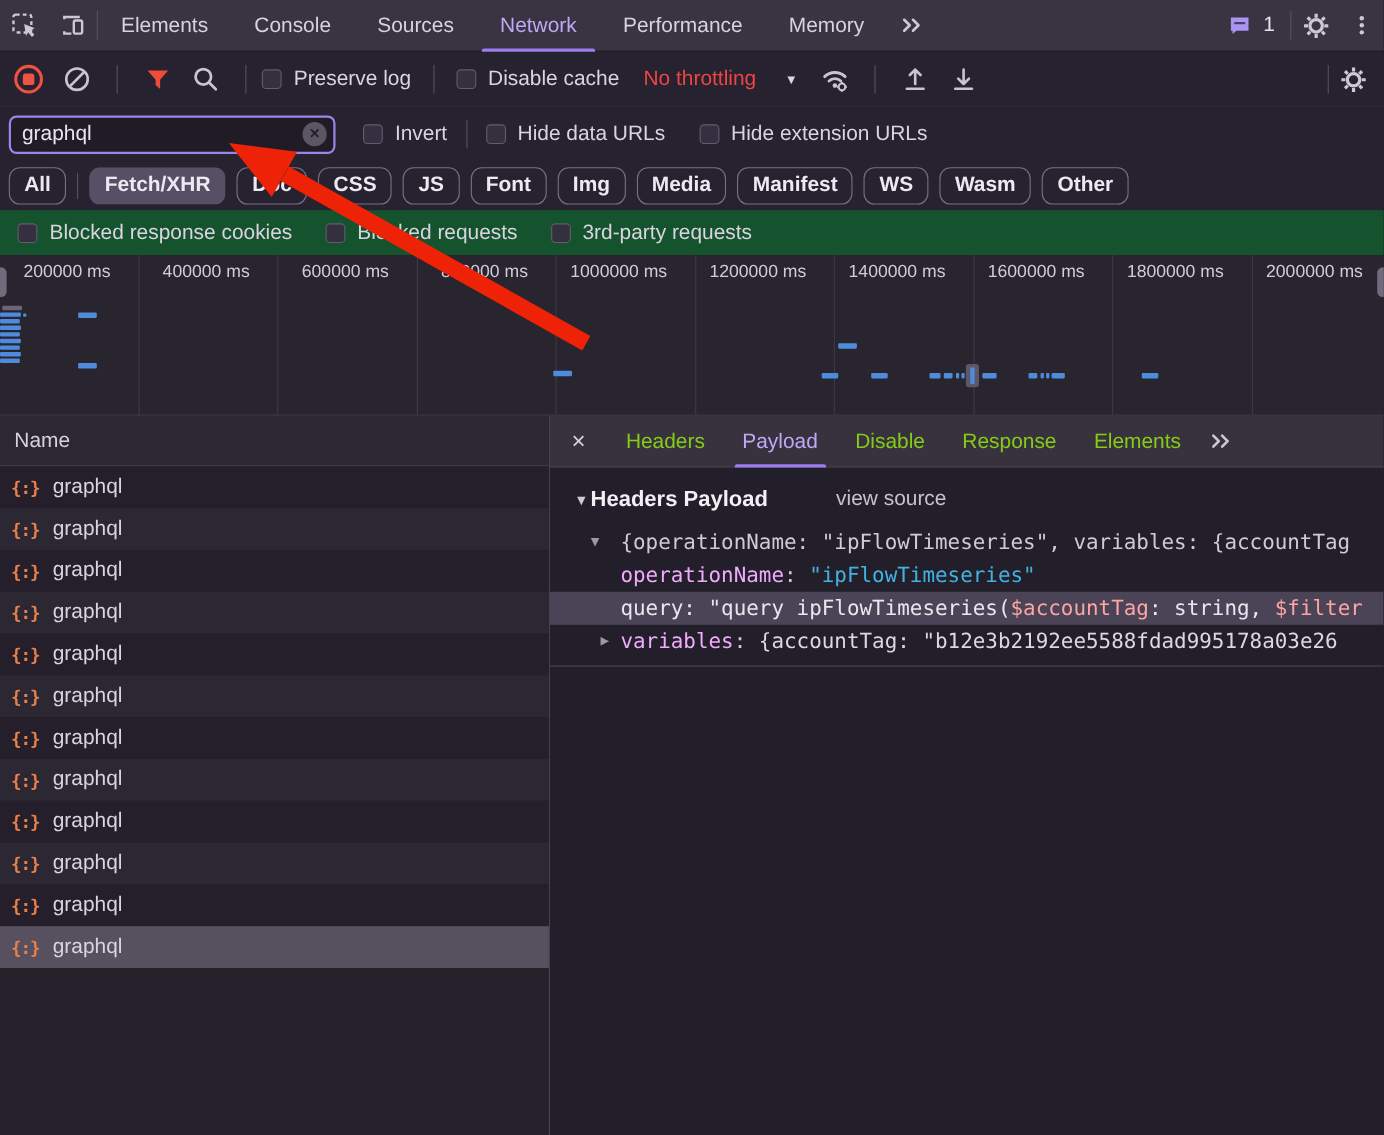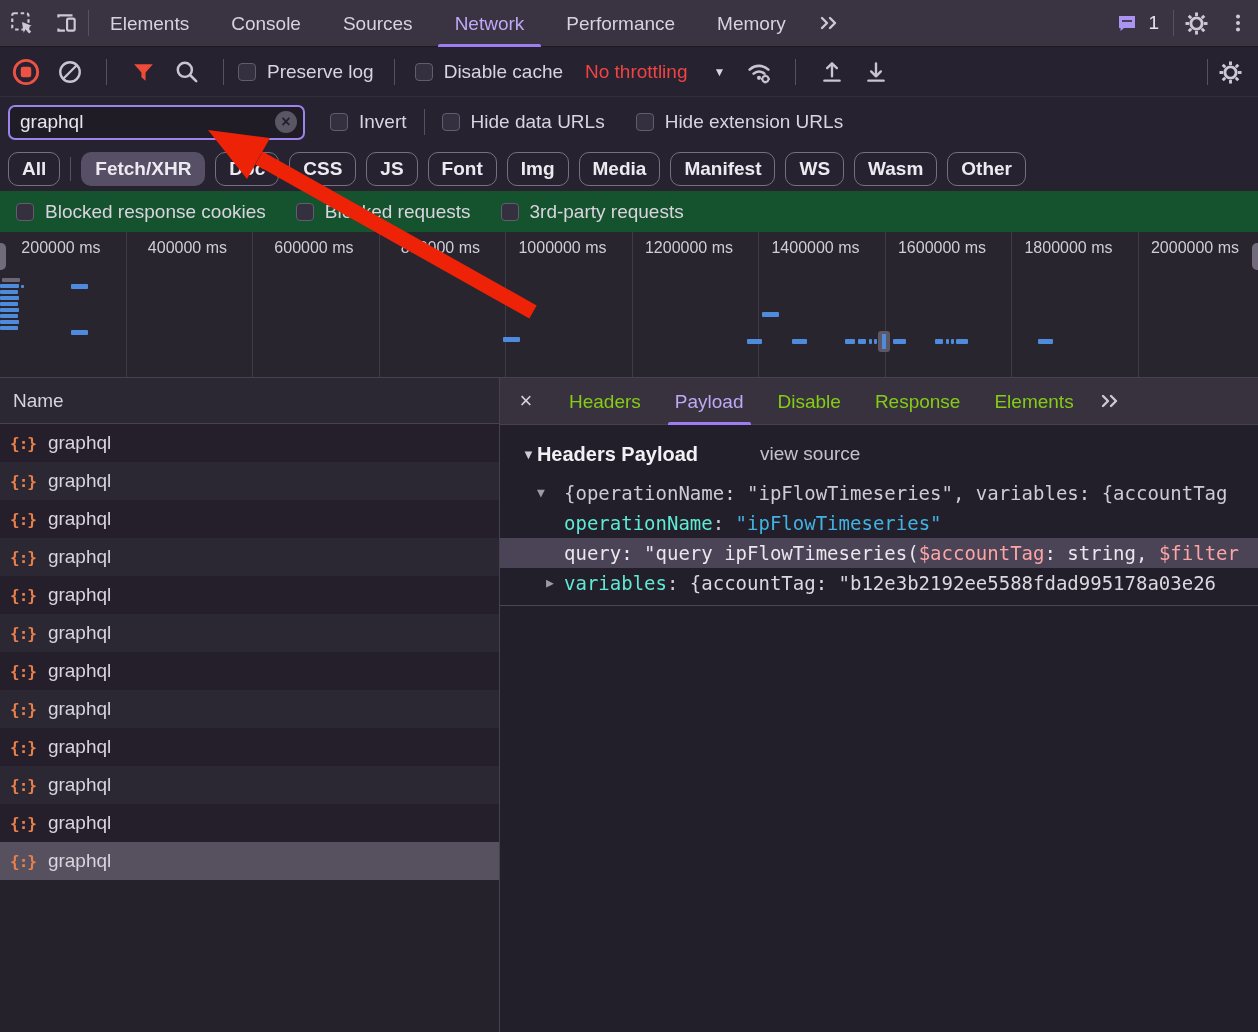--- a/index.html
+++ b/index.html
@@ -114,21 +114,21 @@
   .ptoggle { font-size:13px; color:#cfcad6; margin-right:2px; }
   .ptitle b { color:#f2eff5; font-size:20px; }
   .viewsrc { color:#c7c1ce; margin-left:62px; cursor:pointer; }
   .mono { font-family:"DejaVu Sans Mono", monospace; font-size:19px; }
   .trow { height:30px; line-height:30px; white-space:nowrap; overflow:hidden; position:relative; }
   .trow .tw { color:#9e98a8; font-size:13px; position:absolute; top:0; }
   .t-preview { padding-left:64px; color:#cfcad6; margin-top:8px; }
   .t-preview .tw { left:37px; }
   .t-child { padding-left:64px; }
   .t-vars .tw { left:46px; }
-  .key { color:#5eead4; }
+  .key { color:#f0abfc; }
   .sep { color:#cfcad6; }
   .str { color:#41b2e2; }
   .plain { color:#dcd8e2; }
   .t-query { background:#4b4356; }
   .t-query .key, .t-query .sep, .t-query .qp { color:#e9e6ee; }
   .t-query .qv { color:#fca5a5; }
   .psep { border-top:1px solid #4a4552; margin-top:7px; }
 
   
   .arrow { position:absolute; left:0; top:0; z-index:60; pointer-events:none; }

